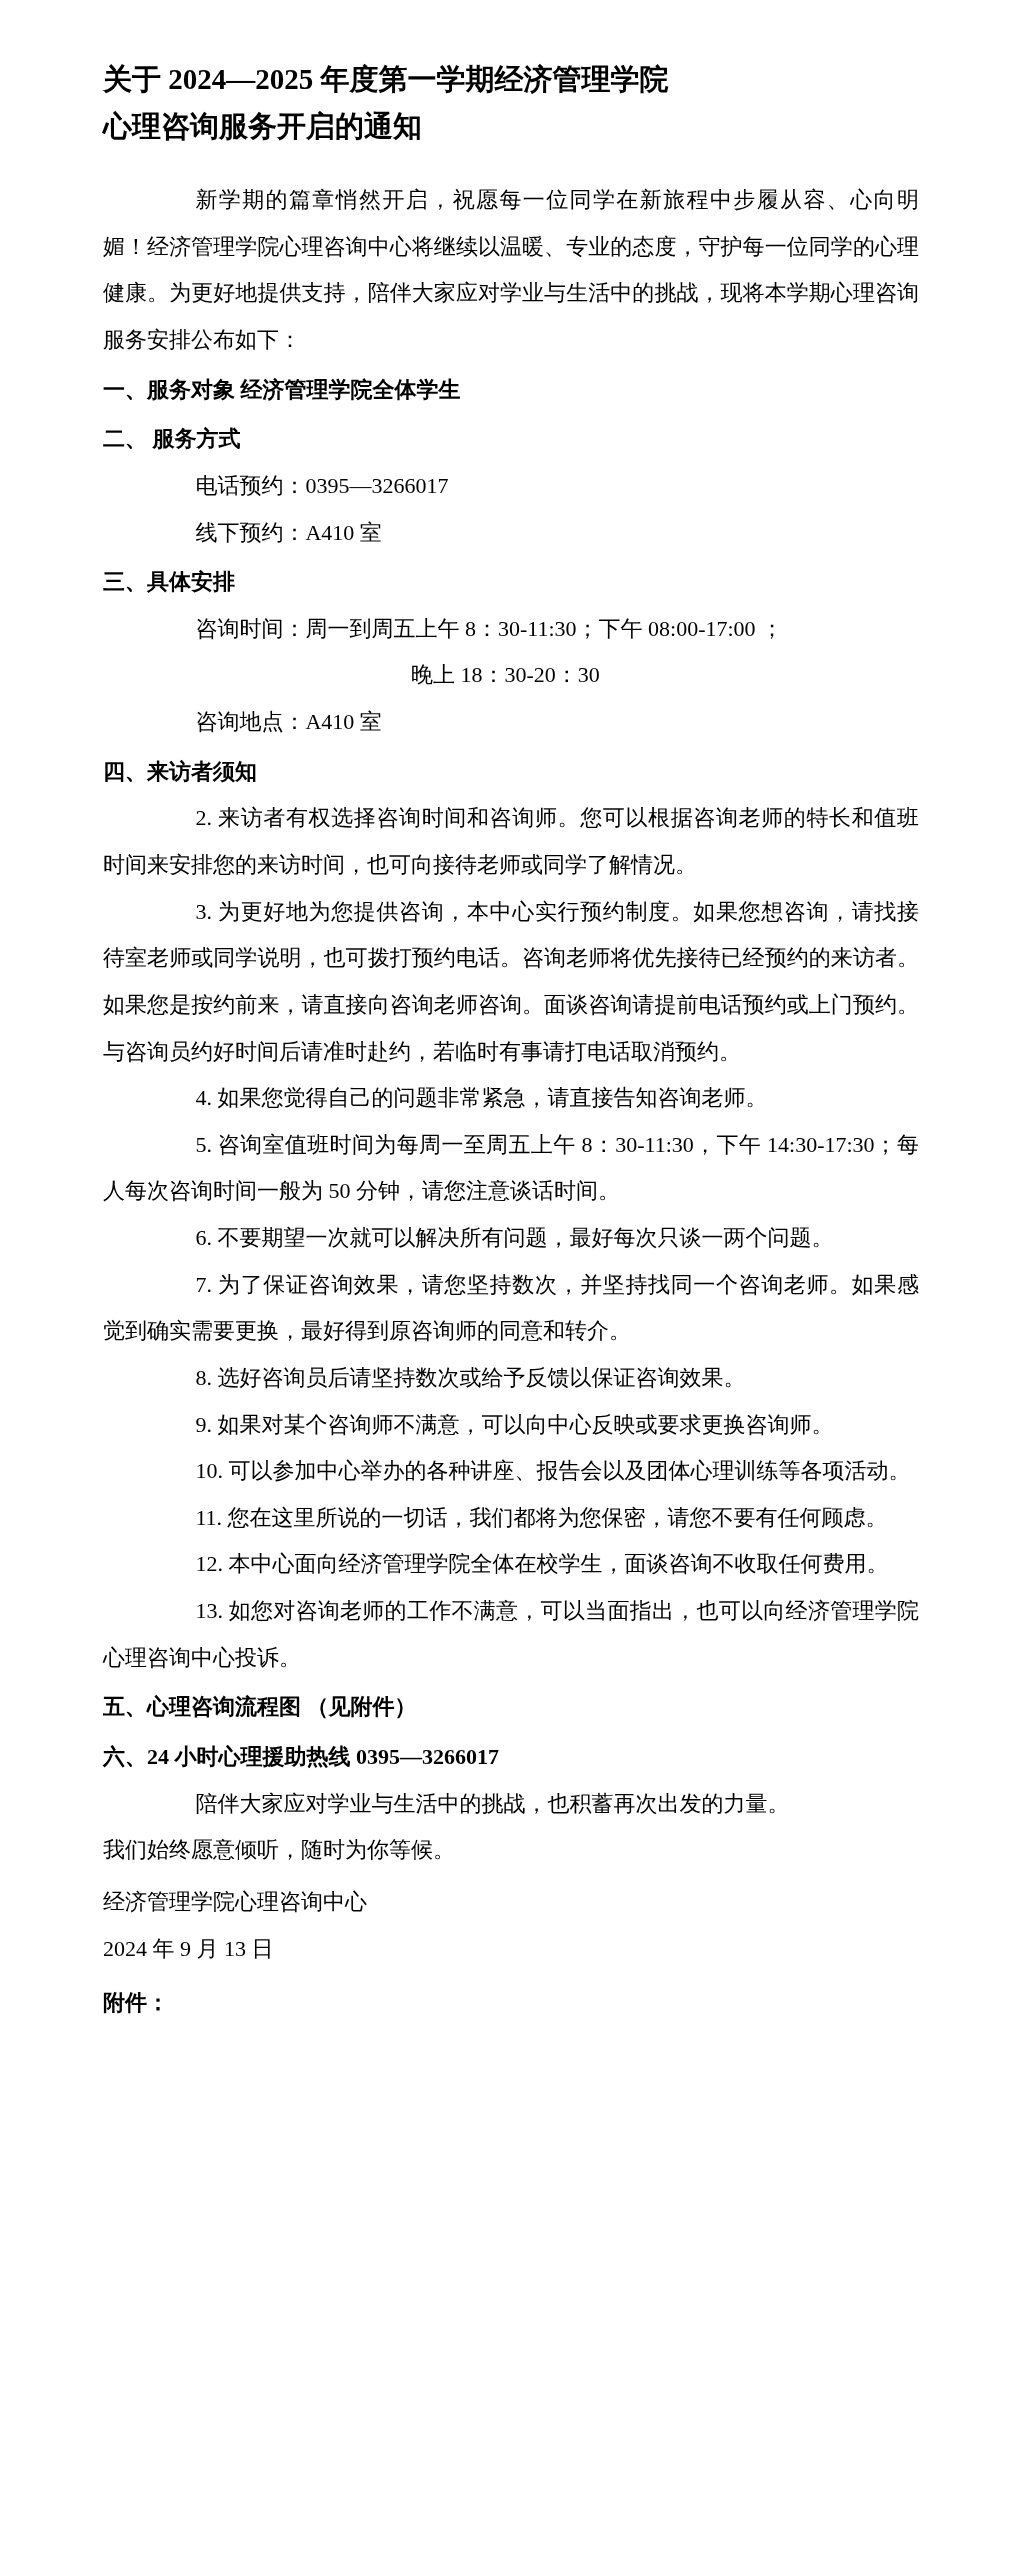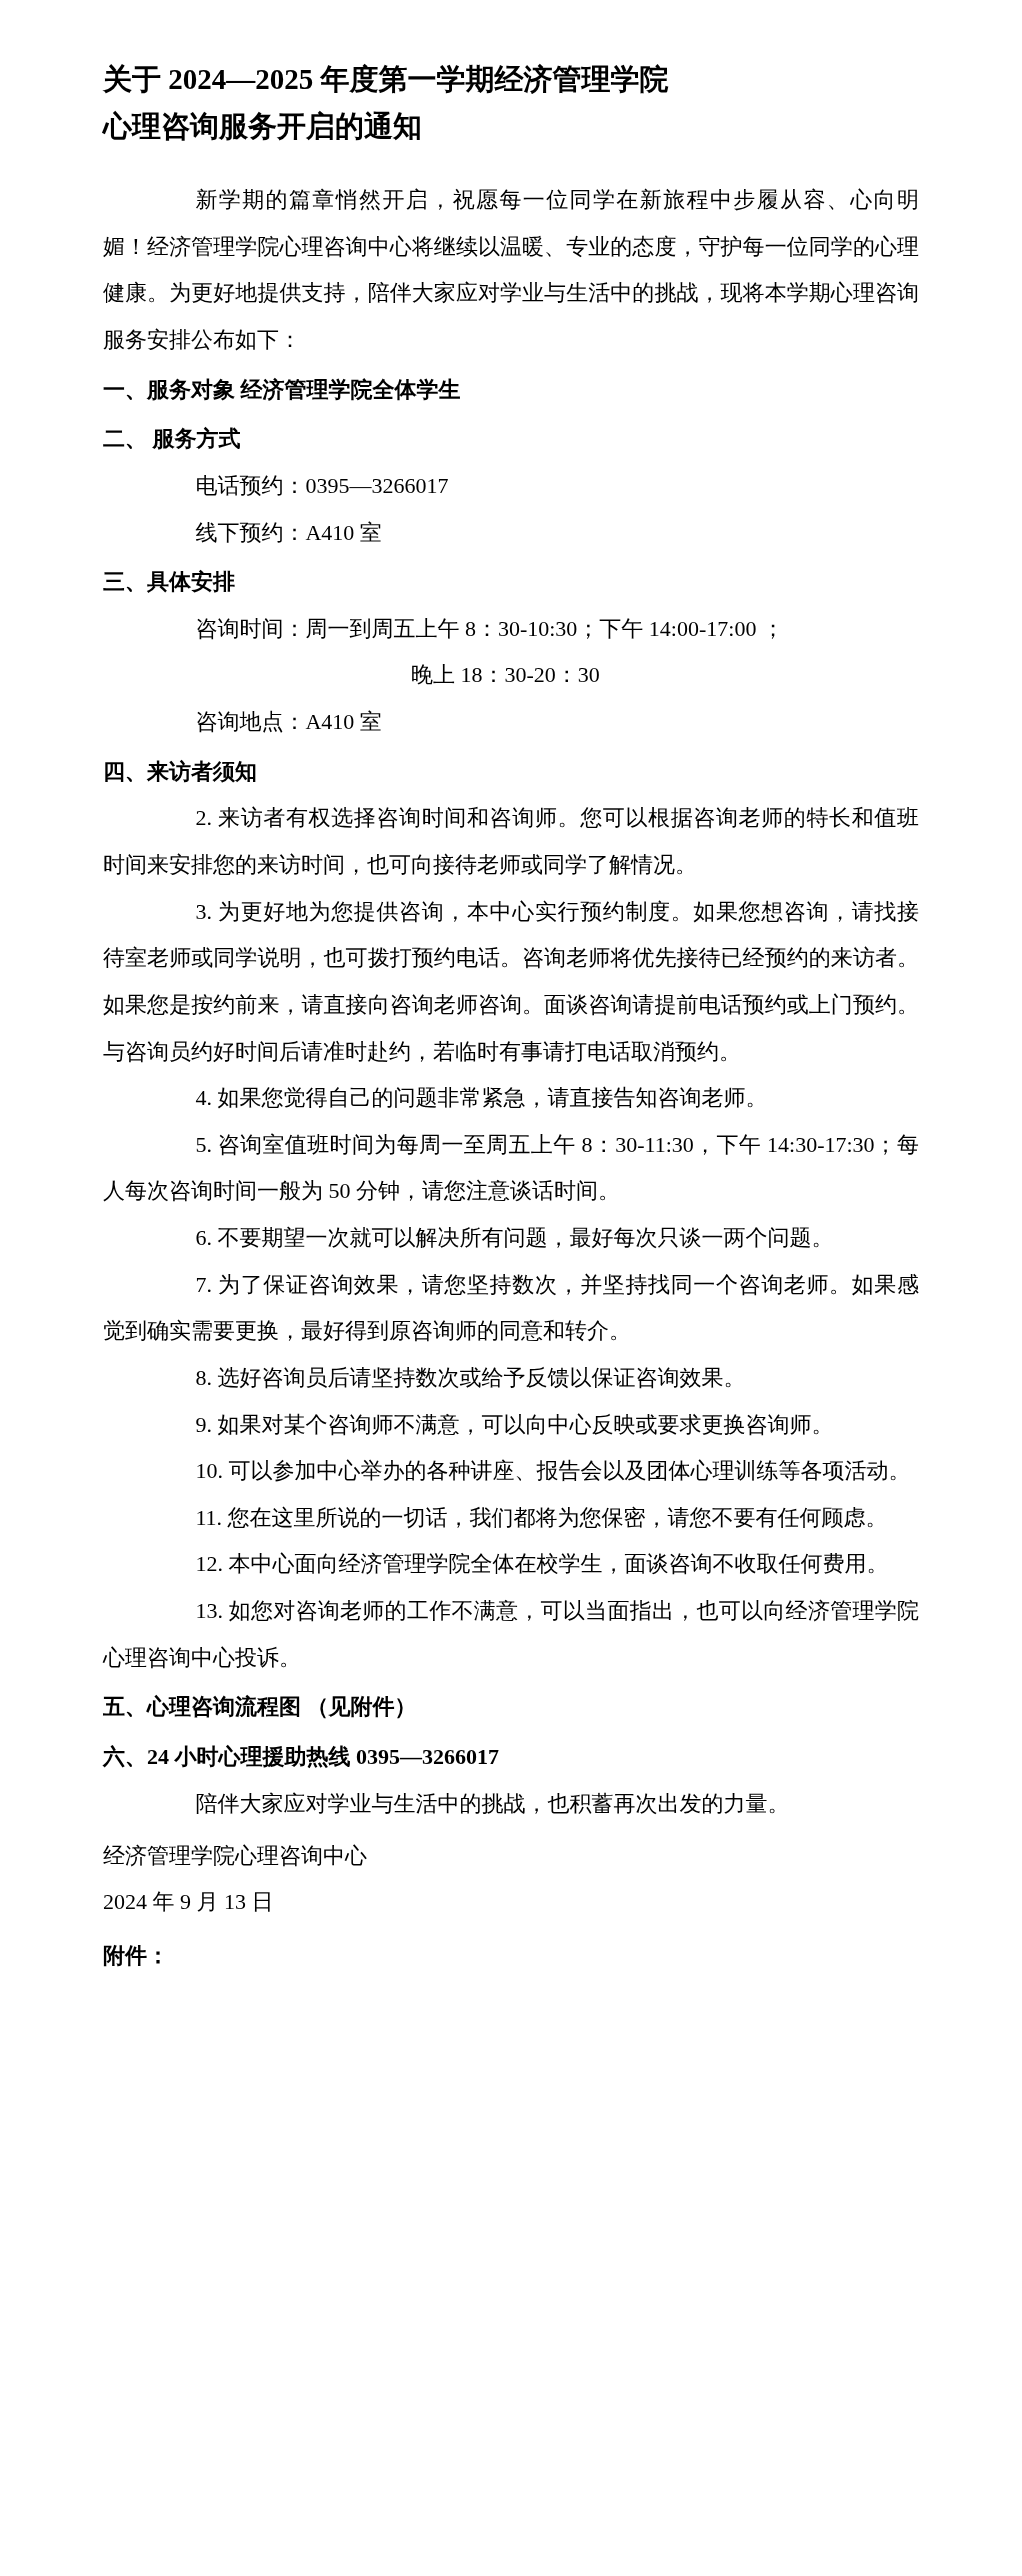--- a/index.html
+++ b/index.html
@@ -52,21 +52,21 @@
     </div>
 
     <p class="body-line indent intro">新学期的篇章悄然开启，祝愿每一位同学在新旅程中步履从容、心向明媚！经济管理学院心理咨询中心将继续以温暖、专业的态度，守护每一位同学的心理健康。为更好地提供支持，陪伴大家应对学业与生活中的挑战，现将本学期心理咨询服务安排公布如下：</p>
 
     <p class="body-line heading">一、服务对象 经济管理学院全体学生</p>
     <p class="body-line heading">二、 服务方式</p>
     <p class="body-line indent">电话预约：0395—3266017</p>
     <p class="body-line indent">线下预约：A410 室</p>
 
     <p class="body-line heading">三、具体安排</p>
-    <p class="body-line indent">咨询时间：周一到周五上午 8：30-10:30；下午 14:00-17:00 ；</p>
+    <p class="body-line indent">咨询时间：周一到周五上午 8：30-11:30；下午 08:00-17:00 ；</p>
     <p class="body-line big-indent">晚上 18：30-20：30</p>
     <p class="body-line indent">咨询地点：A410 室</p>
 
     <p class="body-line heading">四、来访者须知</p>
     <p class="body-line indent">2. 来访者有权选择咨询时间和咨询师。您可以根据咨询老师的特长和值班时间来安排您的来访时间，也可向接待老师或同学了解情况。</p>
     <p class="body-line indent">3. 为更好地为您提供咨询，本中心实行预约制度。如果您想咨询，请找接待室老师或同学说明，也可拨打预约电话。咨询老师将优先接待已经预约的来访者。如果您是按约前来，请直接向咨询老师咨询。面谈咨询请提前电话预约或上门预约。与咨询员约好时间后请准时赴约，若临时有事请打电话取消预约。</p>
     <p class="body-line indent">4. 如果您觉得自己的问题非常紧急，请直接告知咨询老师。</p>
     <p class="body-line indent">5. 咨询室值班时间为每周一至周五上午 8：30-11:30，下午 14:30-17:30；每人每次咨询时间一般为 50 分钟，请您注意谈话时间。</p>
     <p class="body-line indent">6. 不要期望一次就可以解决所有问题，最好每次只谈一两个问题。</p>
     <p class="body-line indent">7. 为了保证咨询效果，请您坚持数次，并坚持找同一个咨询老师。如果感觉到确实需要更换，最好得到原咨询师的同意和转介。</p>
@@ -74,20 +74,21 @@
     <p class="body-line indent">9. 如果对某个咨询师不满意，可以向中心反映或要求更换咨询师。</p>
     <p class="body-line indent">10. 可以参加中心举办的各种讲座、报告会以及团体心理训练等各项活动。</p>
     <p class="body-line indent">11. 您在这里所说的一切话，我们都将为您保密，请您不要有任何顾虑。</p>
     <p class="body-line indent">12. 本中心面向经济管理学院全体在校学生，面谈咨询不收取任何费用。</p>
     <p class="body-line indent">13. 如您对咨询老师的工作不满意，可以当面指出，也可以向经济管理学院心理咨询中心投诉。</p>
 
     <p class="body-line heading">五、心理咨询流程图 （见附件）</p>
     <p class="body-line heading">六、24 小时心理援助热线 0395—3266017</p>
 
     <p class="body-line indent">陪伴大家应对学业与生活中的挑战，也积蓄再次出发的力量。</p>
+    <p class="body-line">我们始终愿意倾听，随时为你等候。</p>
 
     <p class="body-line right-align sig">经济管理学院心理咨询中心</p>
     <p class="body-line right-align dateline">2024 年 9 月 13 日</p>
 
     <p class="body-line attach">附件：</p>
   </div>
 
 </div>
 
 

